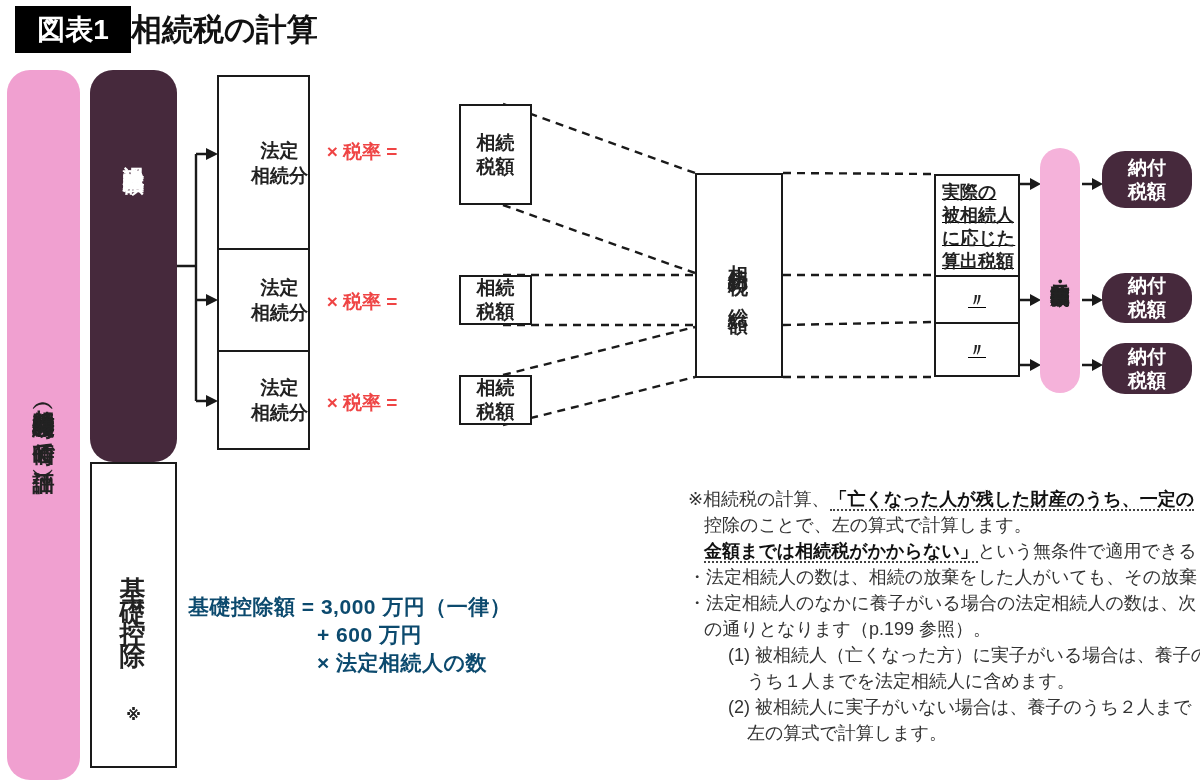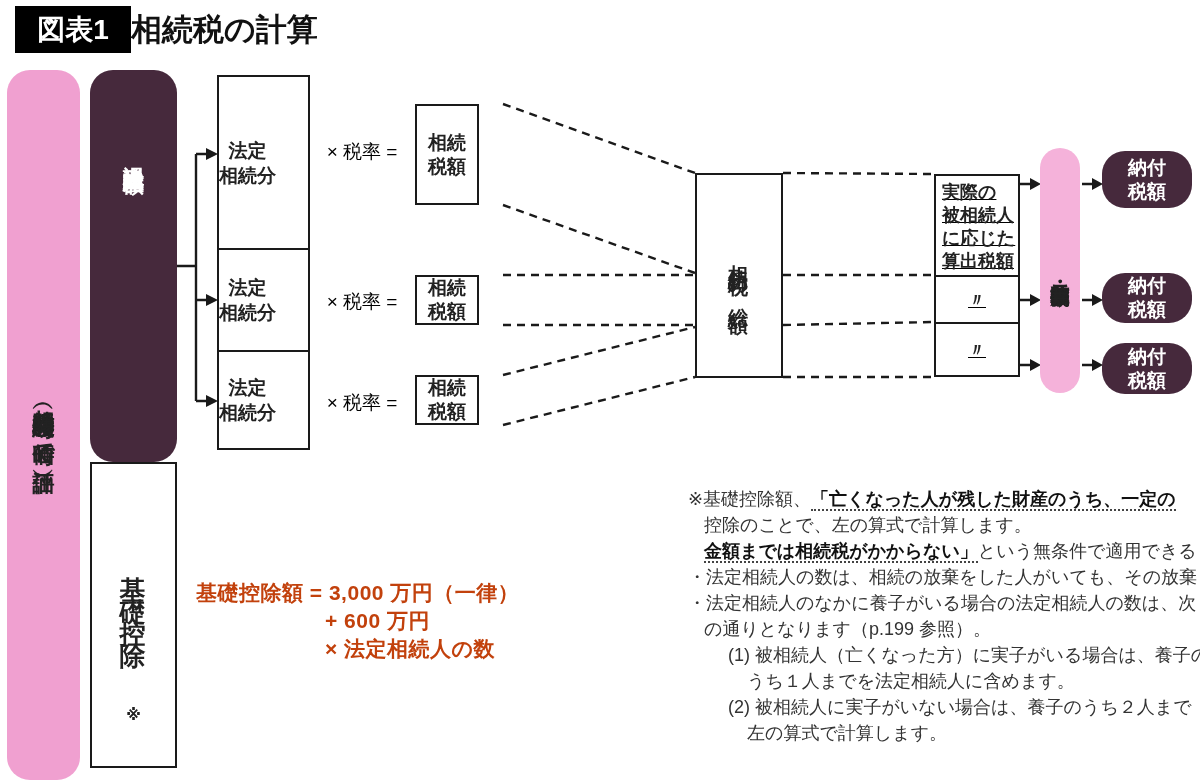--- a/index.html
+++ b/index.html
@@ -28,30 +28,30 @@
   .deduct-box { left:90px; top:462px; width:87px; height:306px; }
   .deduct-box .chars { position:absolute; left:0; right:0; top:0; bottom:30px;
     display:flex; align-items:center; justify-content:center; }
   .deduct-box .chars span { font-size:26px; font-weight:700; color:#222; letter-spacing:22px;
     writing-mode:vertical-rl; text-orientation:upright; }
   .deduct-box .mark { position:absolute; left:0; right:0; top:242px; text-align:center;
     font-size:15px; color:#222; font-weight:700; }
 
   
   .share-box { left:217px; top:75px; width:93px; height:375px; display:flex; flex-direction:column; }
-  .share-sec { display:flex; align-items:center; justify-content:flex-start; text-align:center; }
+  .share-sec { display:flex; align-items:center; justify-content:flex-end; text-align:center;padding-left:24px; }
   .share-sec.s1 { height:173px; border-bottom:2px solid var(--ink); }
   .share-sec.s2 { height:102px; border-bottom:2px solid var(--ink); }
   .share-sec.s3 { flex:1; }
   .share-sec div { font-size:19px; line-height:25px; font-weight:700; color:#222; }
 
   .rate { position:absolute; width:80px; text-align:center; left:322px; font-size:19px;
-    font-weight:400; color:#000000; z-index:1; }
-
-  .taxbox { width:64px; text-align:center; }
+    font-weight:700; color:#ef4444; z-index:1; }
+
+  .taxbox { width:73px; text-align:center;margin-left:44px; }
   .taxbox div { font-size:19px; line-height:24px; font-weight:700; color:#222; }
 
   .total-box { left:695px; top:173px; width:88px; height:205px; }
   .total-box span { font-size:20px; font-weight:700; color:#222; letter-spacing:5px; }
 
   .actual-box { left:934px; top:174px; width:86px; height:203px; display:flex; flex-direction:column;text-decoration:underline; }
   .act1 { height:101px; border-bottom:2px solid var(--ink); padding:5px 0 0 6px; }
   .act1 div { font-size:18px; line-height:23px; font-weight:700; color:#222; }
   .act2 { height:47px; border-bottom:2px solid var(--ink); }
   .act3 { flex:1; }
@@ -63,22 +63,22 @@
   .paybox { left:1102px; width:90px; background:var(--dark); text-align:center; }
   .paybox div { font-size:19px; line-height:24px; font-weight:700; color:#fff; }
   .payA { top:151px; height:57px; }
   .payB { top:273px; height:50px; }
   .payC { top:343px; height:51px; }
 
   .per-person { left:1096px; top:88px; width:100px; text-align:center; z-index:1; }
   .per-person div { font-size:19px; line-height:22px; color:#333; }
 
   
-  .formula { left:188px; top:579px; z-index:1; color:#c2410c; font-size:21px; font-weight:700;
-    line-height:28px; letter-spacing:0.5px;margin-left:8px; }
+  .formula { left:188px; top:593px; z-index:1; color:#0c4a6e; font-size:21px; font-weight:700;
+    line-height:28px; letter-spacing:0.5px; }
   .formula .cont { padding-left:129px; }
 
   
   .notes { left:688px; top:486px; width:512px; z-index:1; color:#333; font-size:18px; }
   .nline { line-height:26px; white-space:nowrap; }
   .n1 { padding-left:16px; }
   .n2 { padding-left:40px; }
   .n3 { padding-left:59px; }
   .em { font-weight:700; color:#111; border-bottom:2px dotted #444; padding-bottom:0px; }
 </style>
@@ -225,21 +225,21 @@
   </div>
 
 
   <div class="abs formula">
     <div>基礎控除額 = 3,000 万円（一律）</div>
     <div class="cont">+ 600 万円</div>
     <div class="cont">× 法定相続人の数</div>
   </div>
 
   <div class="abs notes">
-      <div class="nline n0"><span>※基礎控除額、</span><span class="em">「亡くなった人が残した財産のうち、一定の</span></div>
+      <div class="nline n0"><span>※相続税の計算、</span><span class="em">「亡くなった人が残した財産のうち、一定の</span></div>
       <div class="nline n1"><span>控除のことで、左の算式で計算します。</span></div>
       <div class="nline n1"><span class="em">金額までは相続税がかからない」</span><span>という無条件で適用できる</span></div>
       <div class="nline n0"><span>・法定相続人の数は、相続の放棄をした人がいても、その放棄</span></div>
       <div class="nline n0"><span>・法定相続人のなかに養子がいる場合の法定相続人の数は、次</span></div>
       <div class="nline n1"><span>の通りとなります（p.199 参照）。</span></div>
       <div class="nline n2"><span>(1) 被相続人（亡くなった方）に実子がいる場合は、養子の</span></div>
       <div class="nline n3"><span>うち１人までを法定相続人に含めます。</span></div>
       <div class="nline n2"><span>(2) 被相続人に実子がいない場合は、養子のうち２人まで</span></div>
       <div class="nline n3"><span>左の算式で計算します。</span></div>
     </div>

